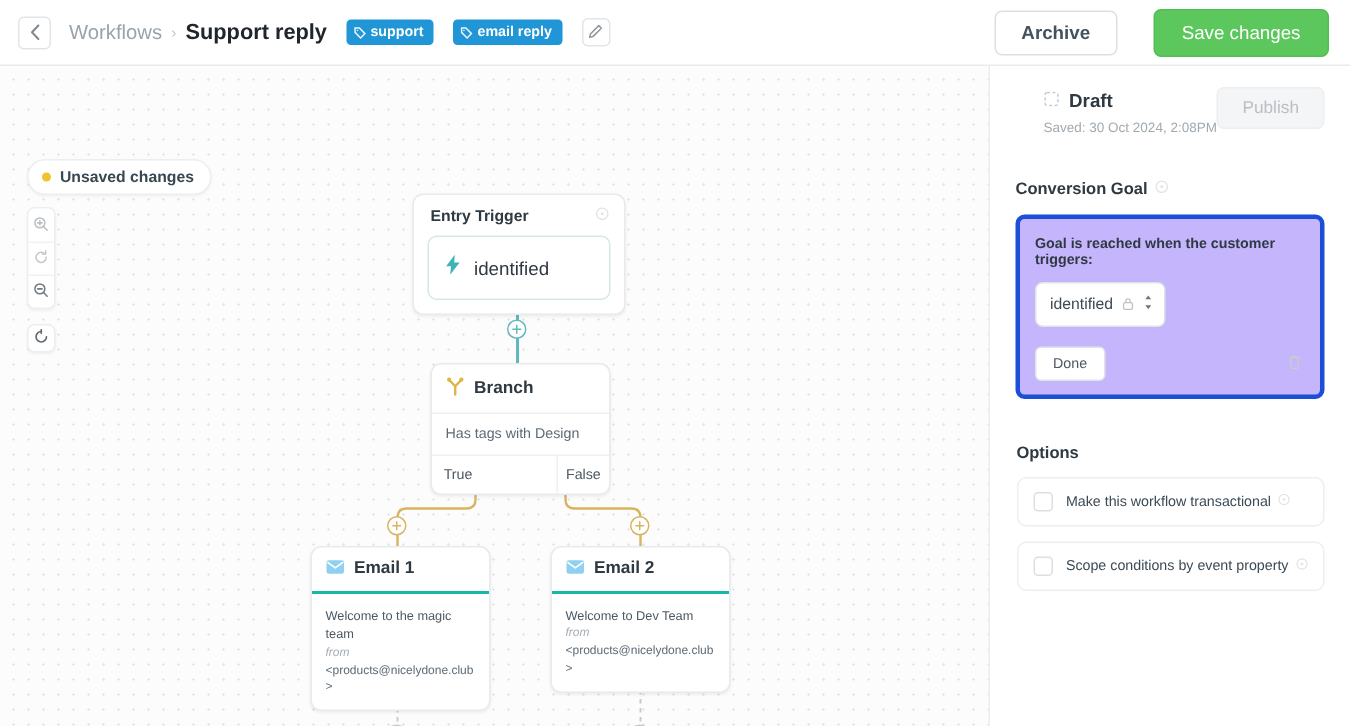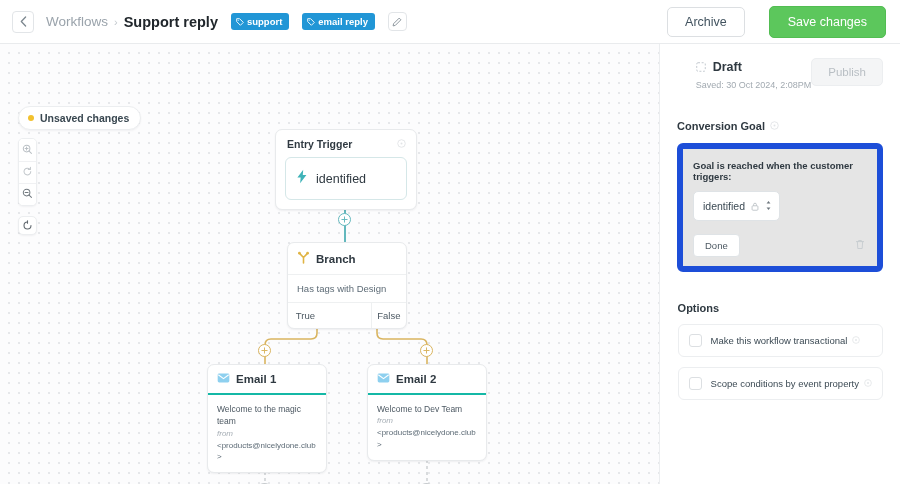--- a/index.html
+++ b/index.html
@@ -42,21 +42,21 @@
   .tag svg { display: block; opacity: .9; }
   .edit-tags-btn {
     width: 19px; height: 19px; margin-left: 7px;
     border: 1px solid #e2e5e8; border-radius: 4px; background: #fff;
     display: flex; align-items: center; justify-content: center; cursor: pointer;
   }
   .hdr-spacer { flex: 1 1 auto; }
   .btn-archive {
     font-size: 12.5px; color: #42535f; background: #fff;
     border: 1px solid #dcdfe2; border-radius: 5px;
-    padding: 7px 17px; cursor: pointer; font-family: inherit;
+    padding: 7px 17px; cursor: pointer; font-family: inherit; font-weight: bold;
   }
   .btn-save {
     font-size: 12.5px; color: #fff; background: #5cc75c;
     border: 1px solid #52bd52; border-radius: 5px;
     padding: 8px 18px; margin-left: 24px; cursor: pointer; font-family: inherit;
   }
 
   
   .body { flex: 1 1 auto; display: flex; min-height: 0; position: relative; }
 
@@ -170,22 +170,22 @@
   .status-title-row { display: flex; align-items: center; gap: 7px; }
   .status-title { font-size: 12.5px; font-weight: bold; color: #2f3941; }
   .saved-line { font-size: 9px; color: #a2aab1; }
   .btn-publish {
     font-size: 11.5px; color: #b9bfc4; background: #f4f5f6;
     border: 1px solid #eceef0; border-radius: 5px;
     padding: 7px 16px; cursor: default; font-family: inherit;
   }
   .sec-title { font-size: 11px; font-weight: bold; color: #2f3941; display: flex; align-items: center; gap: 5px; }
   .goal-box {
-    margin-top: 11px; border: 6px solid #1d4ed8; border-radius: 6px;
-    background: #e5e5e5; padding: 11px 10px 9px;
+    margin-top: 11px; border: 3px solid #1d4ed8; border-radius: 6px;
+    background: #c4b5fd; padding: 11px 10px 9px;
   }
   .goal-label { font-size: 9.5px; font-weight: bold; color: #2f3941; }
   .goal-select {
     margin-top: 9px; display: inline-flex; align-items: center; gap: 6px;
     border: 1px solid #dfe3e6; border-radius: 5px; background: #fff;
     padding: 5px 7px 5px 9px; cursor: pointer;
   }
   .goal-select .sel-val { font-size: 10.5px; color: #3c4a54; }
   .goal-actions { margin-top: 13px; display: flex; align-items: center; justify-content: space-between; }
   .btn-done {

